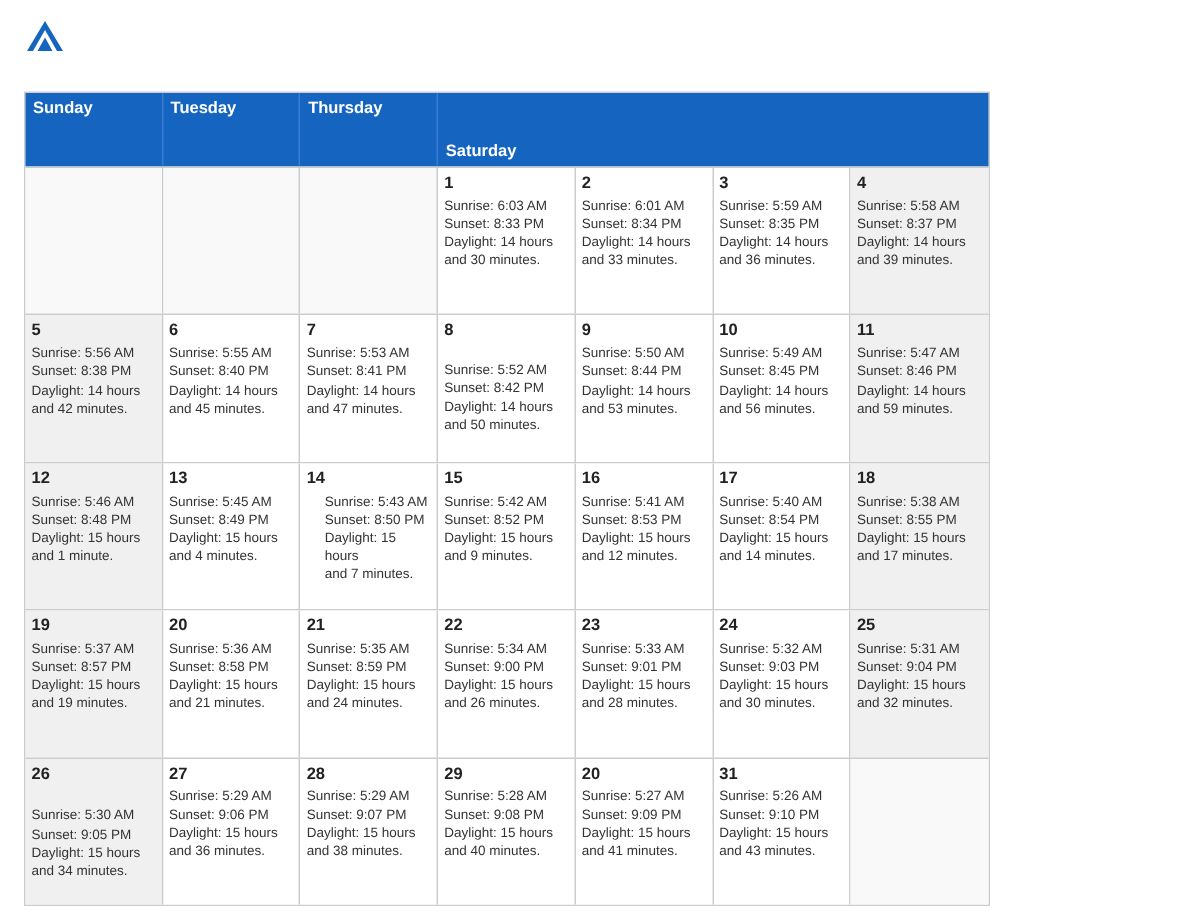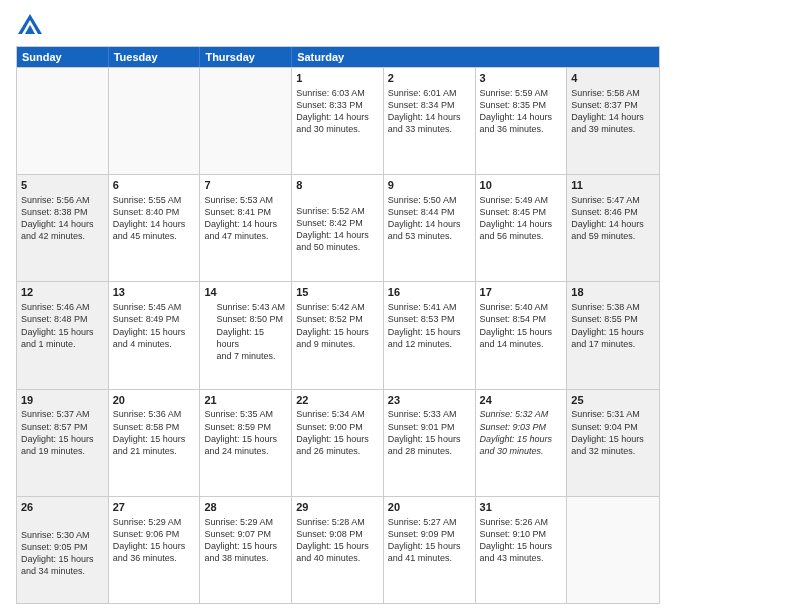--- a/index.html
+++ b/index.html
@@ -9,20 +9,21 @@
       width: 792px;
       height: 612px;
       overflow: hidden;
     }
     .page {
       width: 676px;
       height: 612px;
       padding: 12px 16px 8px 16px;
       display: flex;
       flex-direction: column;
+      gap: 15px;
     }
     .header {
       display: flex;
       justify-content: space-between;
       align-items: flex-start;
       margin-bottom: 6px;
     }
     .logo {
       display: flex;
       align-items: center;
@@ -70,21 +71,21 @@
       grid-template-columns: repeat(7, 1fr);
       background: #1565c0;
     }
     .cal-header-cell {
       color: #fff;
       font-size: 11px;
       font-weight: bold;
       padding: 4px 5px;
       border-right: 1px solid #3a7bd5;
     }
-    .cal-header-cell:last-child { border-right: none; }
+    .cal-header-cell:last-child { border-right: none; margin-top: 29px; }
     .cal-body {
       flex: 1;
       display: flex;
       flex-direction: column;
     }
     .cal-week {
       display: grid;
       grid-template-columns: repeat(7, 1fr);
       flex: 1;
       border-top: 1px solid #ccc;
@@ -307,21 +308,21 @@
           </div>
           <div class="cal-cell">
             <span class="day-num">23</span>
             <div class="cell-info" style="white-space: pre-line;">Sunrise: 5:33 AM
 Sunset: 9:01 PM
 Daylight: 15 hours
 and 28 minutes.</div>
           </div>
           <div class="cal-cell">
             <span class="day-num">24</span>
-            <div class="cell-info" style="white-space: pre-line; font-style: italic;">Sunrise: 5:32 AM
+            <div class="cell-info" style="white-space: pre-line;">Sunrise: 5:32 AM
 Sunset: 9:03 PM
 Daylight: 15 hours
 and 30 minutes.</div>
           </div>
           <div class="cal-cell shaded">
             <span class="day-num">25</span>
             <div class="cell-info" style="white-space: pre-line;">Sunrise: 5:31 AM
 Sunset: 9:04 PM
 Daylight: 15 hours
 and 32 minutes.</div>

